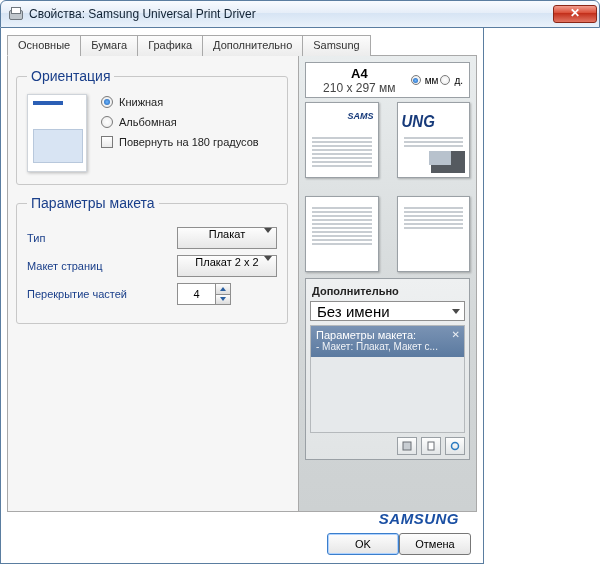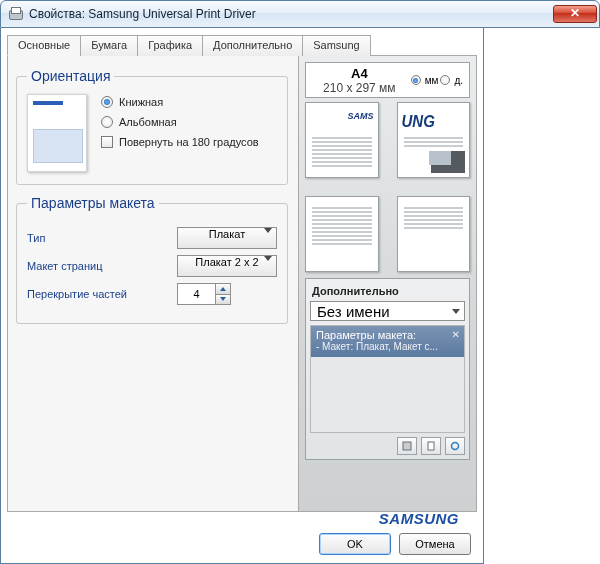--- a/index.html
+++ b/index.html
@@ -204,21 +204,21 @@
     display:flex;align-items:center;justify-content:center;
   }
 
   .brand{
     position:absolute; right:24px; bottom:36px;
     font-style:italic; font-weight:bold; color:#1a4fa3; font-size:15px;
     letter-spacing:.5px;
   }
 
   .btnbar{
-    position:absolute; right:12px; bottom:8px; display:flex; gap:8px;
+    position:absolute; right:12px; bottom:8px; display:flex; gap:0;
   }
   .wbtn{
     min-width:72px; height:22px; border:1px solid #777;
     background:linear-gradient(#fdfdfd,#e6e6e6);
     border-radius:3px; display:flex; align-items:center; justify-content:center;
     font-size:11px;
   }
   .wbtn.primary{ border:1px solid #3b7ecb; box-shadow:0 0 0 1px #aed2ff inset;}
 </style>
 </head>

